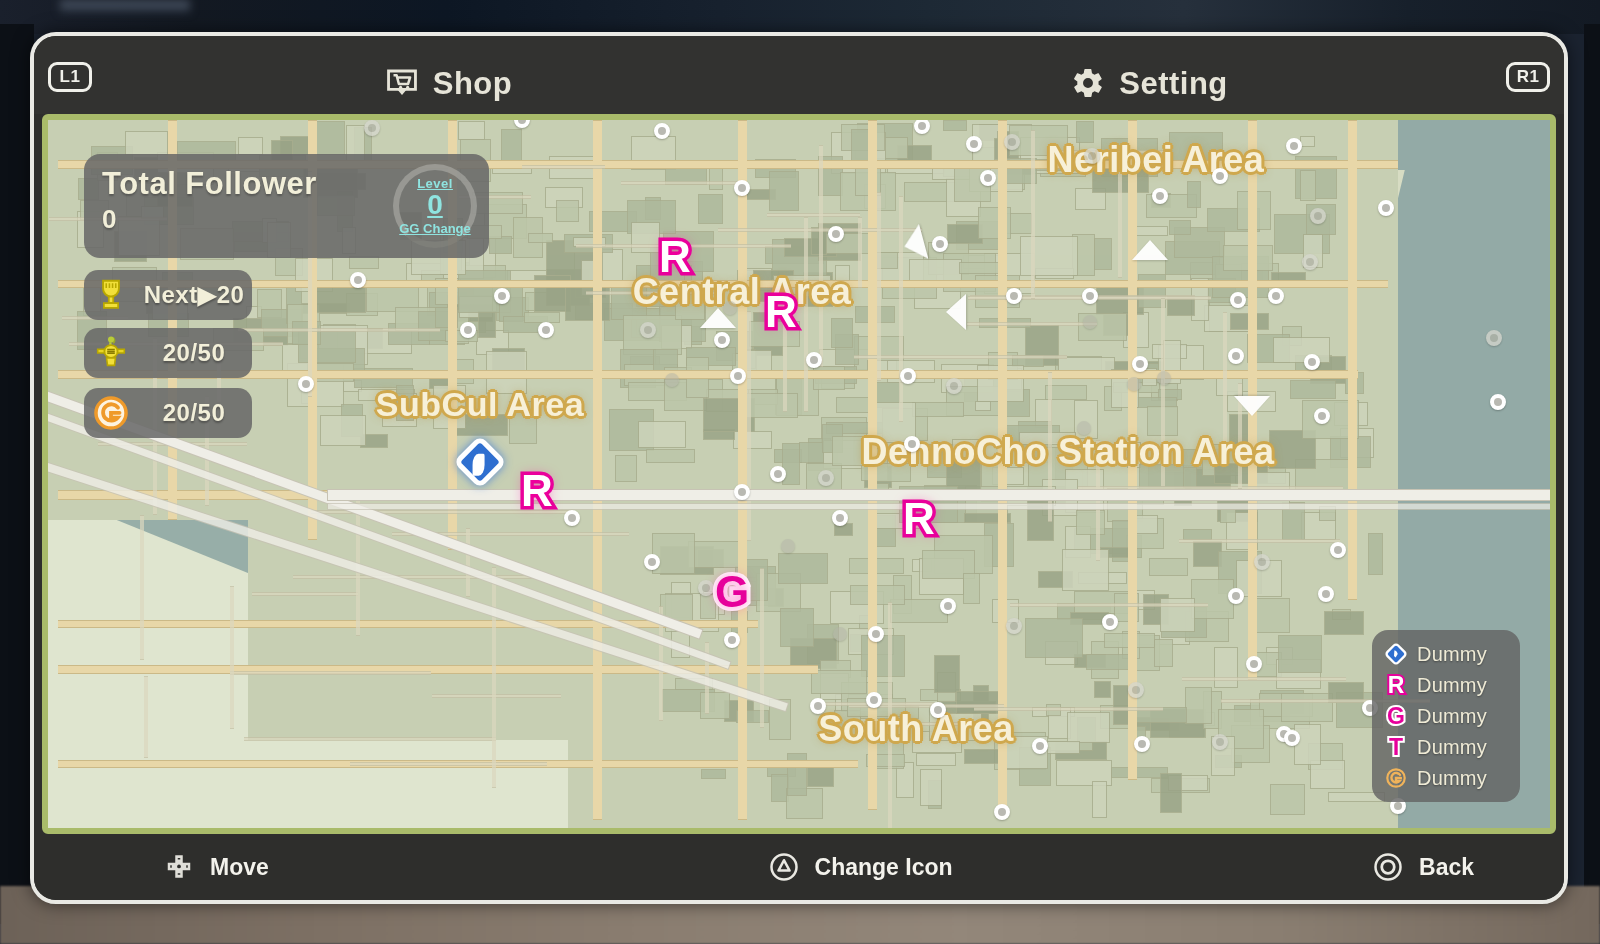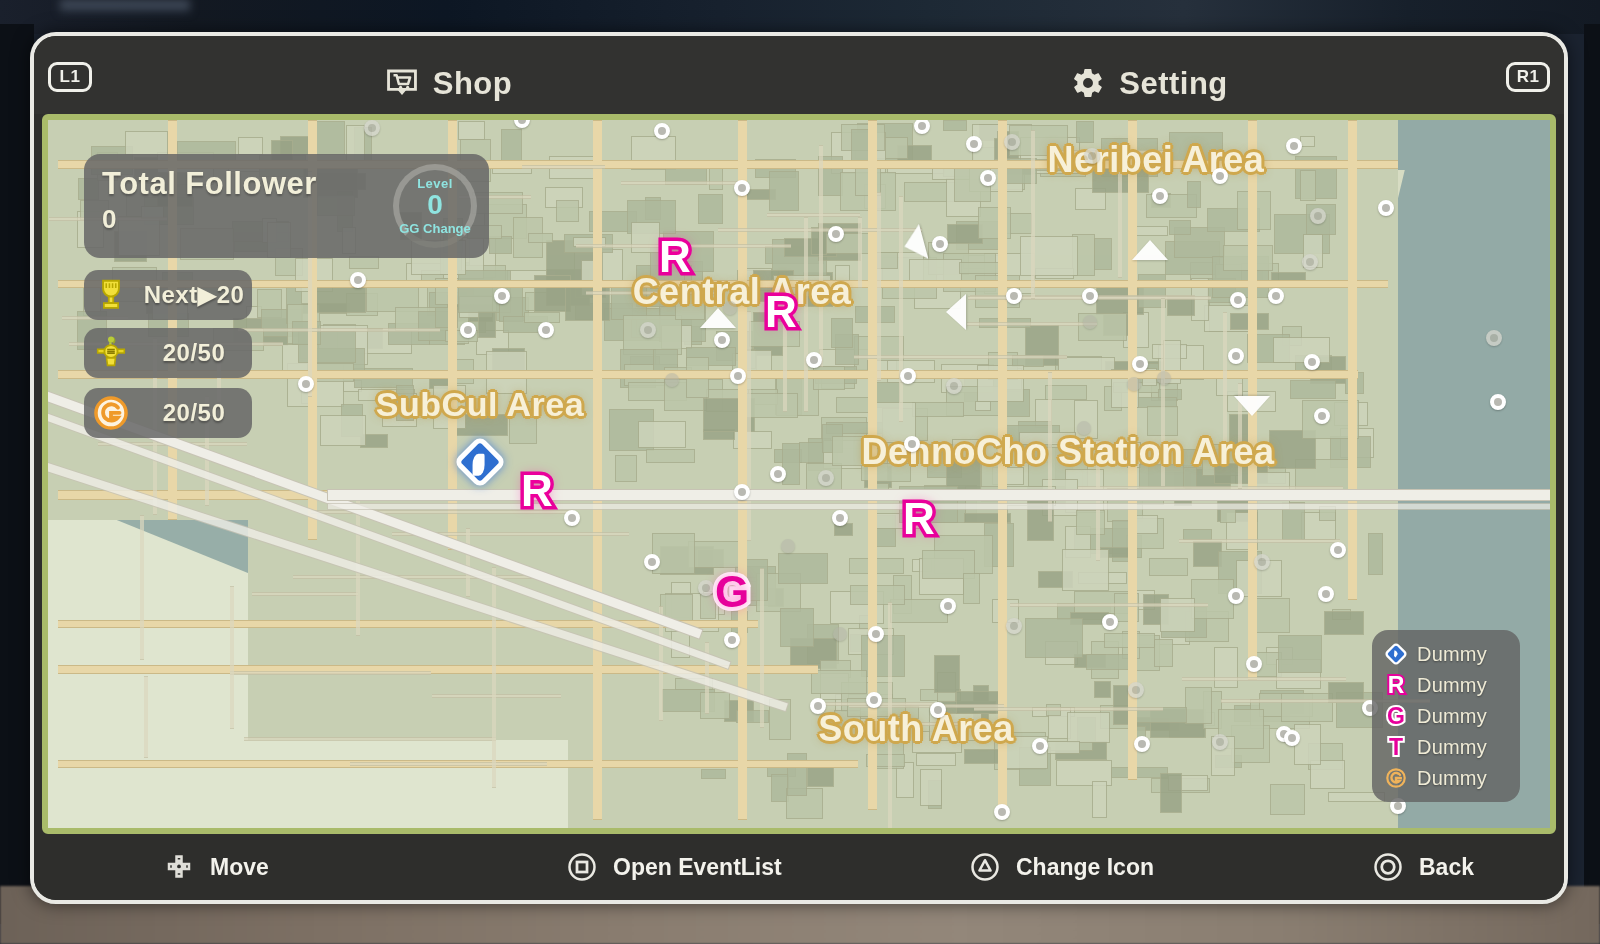--- a/index.html
+++ b/index.html
@@ -280,20 +280,21 @@
     text-shadow: 0 2px 2px rgba(0,0,0,.25);
   }
   #levelring {
     position: absolute; right: 12px; top: 10px;
     width: 84px; height: 84px;
     border-radius: 50%;
     border: 6px solid rgba(180,180,175,.55);
     border-bottom-color: rgba(180,180,175,.12);
     display:flex; flex-direction:column; align-items:center; justify-content:center;
     color:#8fe4e0;
+    text-decoration:underline;
   }
   #lv-label { font-size: 13px; font-weight: bold; letter-spacing:.5px; line-height:1; }
   #lv-value { font-size: 28px; font-weight: bold; line-height:1; margin-top:1px; }
   #lv-sub   { font-size: 13px; font-weight: bold; line-height:1; margin-top:3px; white-space:nowrap;}
 
   
   .chip {
     position: absolute;
     left: 36px;
     width: 168px; height: 50px;
@@ -1267,29 +1268,20 @@
           <svg viewBox="0 0 24 24" width="30" height="30" fill="#e9e8e2">
             <path d="M9 2.5h6v6h6v6h-6v6H9v-6H3v-6h6z" opacity=".95"></path>
             <circle cx="12" cy="11.5" r="1.5" fill="#2e2e2c"></circle>
             <path d="M11 4.8h2v1.2h-2zM11 17h2v1.2h-2zM5 10.5h1.2v2H5zM17.8 10.5H19v2h-1.2z" fill="#2e2e2c"></path>
           </svg>
         </span>
         <span>Move</span>
       </div>
 
 
-      <div class="action">
-        <span class="btnglyph">
-          <svg viewBox="0 0 24 24" width="30" height="30">
-            <circle cx="12" cy="12" r="10" fill="none" stroke="#e9e8e2" stroke-width="2"></circle>
-            <rect x="8" y="8" width="8" height="8" fill="none" stroke="#e9e8e2" stroke-width="2.2"></rect>
-          </svg>
-        </span>
-        <span>Open EventList</span>
-      </div>
 
       <div class="action">
         <span class="btnglyph">
           <svg viewBox="0 0 24 24" width="30" height="30">
             <circle cx="12" cy="12" r="10" fill="none" stroke="#e9e8e2" stroke-width="2"></circle>
             <path d="M12 6.6l4.4 8.2H7.6z" fill="none" stroke="#e9e8e2" stroke-width="2.1" stroke-linejoin="round"></path>
           </svg>
         </span>
         <span>Change Icon</span>
       </div>

